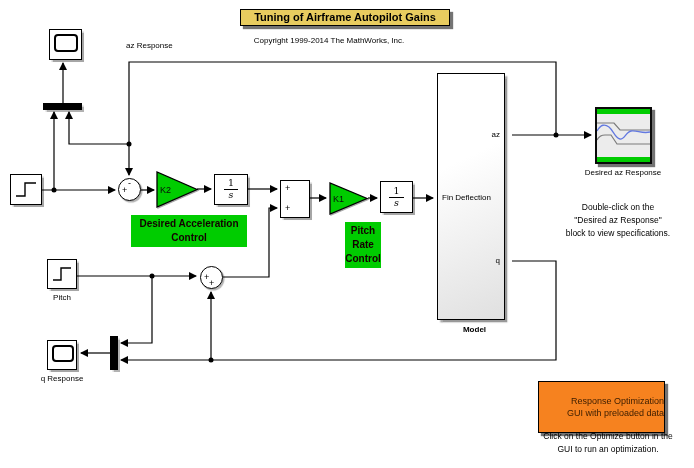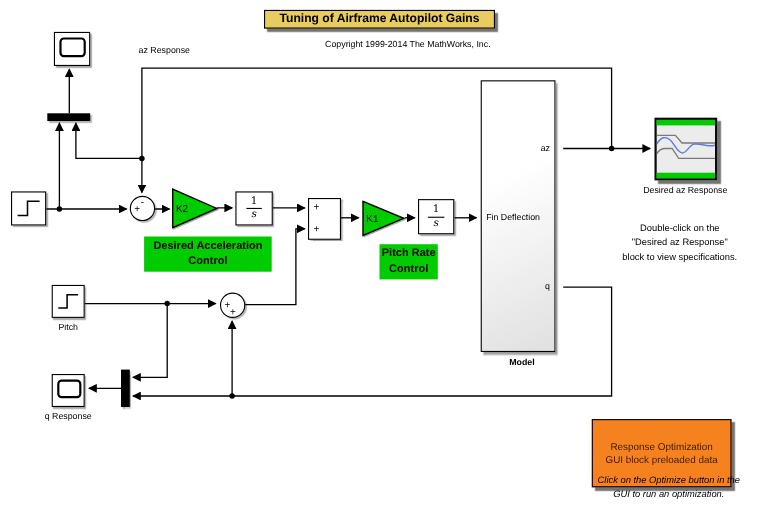--- a/index.html
+++ b/index.html
@@ -1,17 +1,17 @@
 <!DOCTYPE html>
 <html style="--green: #00cc00; --yellow: #e8cc5f; --orange: #f6821f; --wire: #000000;"><head>
 <meta charset="utf-8">
 <style>
   html,body{margin:0;padding:0;background:#fff;}
   .canvas{position:relative;width:694px;height:468px;background:#ffffff;
-          font-family:"Liberation Sans",sans-serif;overflow:hidden;border-radius:31px;}
+          font-family:"Liberation Sans",sans-serif;overflow:hidden;}
   .wires{position:absolute;left:0;top:0;z-index:0;}
   .blk{position:absolute;z-index:1;background:#fff;border:1px solid #000;
        box-shadow:1.5px 1.5px 1px rgba(0,0,0,0.35);box-sizing:border-box;}
   .scope-screen{position:absolute;border:2px solid #000;border-radius:4px;background:#fff;}
   .lbl{position:absolute;z-index:2;font-size:8px;color:#000;white-space:nowrap;}
   .lbl-c{text-align:center;}
   .sumc{position:absolute;z-index:1;width:23px;height:23px;border:1.2px solid #000;
         border-radius:50%;background:#fff;box-shadow:1.5px 1.5px 1px rgba(0,0,0,0.3);box-sizing:border-box;}
   .sign{position:absolute;font-size:9px;line-height:1;color:#000;}
   .gain{position:absolute;z-index:1;}
@@ -74,21 +74,21 @@
     <g fill="#000">
       <circle cx="54" cy="190" r="2.5"></circle>
       <circle cx="129" cy="144" r="2.5"></circle>
       <circle cx="556" cy="135" r="2.5"></circle>
       <circle cx="152" cy="276" r="2.5"></circle>
       <circle cx="211" cy="360" r="2.5"></circle>
     </g>
   </svg>
 
   <div class="banner" style="left:240px;top:9px;width:208px;height:15px;">Tuning of Airframe Autopilot Gains</div>
-  <div class="lbl lbl-c" style="left:236px;top:36px;width:210px;text-align:right;">Copyright 1999-2014 The MathWorks, Inc.</div>
+  <div class="lbl lbl-c" style="left:224px;top:36px;width:210px;">Copyright 1999-2014 The MathWorks, Inc.</div>
 
   <div class="blk" style="left:49px;top:29px;width:33px;height:31px;">
     <div class="scope-screen" style="left:4px;top:4px;width:20px;height:14px;"></div>
   </div>
   <div class="lbl" style="left:87px;top:41px;margin-left:39px;">az Response</div>
 
   <div class="mux" style="left:43px;top:103px;width:39px;height:7px;"></div>
 
   <div class="blk" style="left:10px;top:174px;width:32px;height:31px;">
     <svg width="30" height="29">
@@ -132,21 +132,21 @@
     <span class="glabel">K1</span>
   </div>
 
   <div class="blk" style="left:380px;top:181px;width:33px;height:32px;">
     <div class="frac">
       <span class="num">1</span>
       <span class="den">s</span>
     </div>
   </div>
 
-  <div class="greenlbl" style="left:345px;top:222px;width:53px;">
+  <div class="greenlbl" style="left:345px;top:222px;width:36px;">
     <div>Pitch Rate</div>
     <div>Control</div>
   </div>
 
   <div class="model" style="left:437px;top:73px;width:68px;height:247px;">
     <span class="lbl" style="right:4px;top:56px;">az</span>
     <span class="lbl" style="left:4px;top:119px;">Fin Deflection</span>
     <span class="lbl" style="right:4px;top:182px;">q</span>
   </div>
   <div class="lbl lbl-c" style="left:437px;top:325px;width:75px;font-weight:bold;">Model</div>
@@ -180,23 +180,23 @@
     <span class="sign" style="left:8px;top:12px;">+</span>
   </div>
 
   <div class="mux" style="left:110px;top:336px;width:8px;height:34px;"></div>
 
   <div class="blk" style="left:47px;top:340px;width:30px;height:30px;">
     <div class="scope-screen" style="left:4px;top:4px;width:18px;height:13px;"></div>
   </div>
   <div class="lbl lbl-c" style="left:27px;top:374px;width:70px;">q Response</div>
 
-  <div class="orange" style="left:538px;top:381px;width:127px;height:62px;">
+  <div class="orange" style="left:538px;top:381px;width:127px;height:52px;text-align:right;">
     <div>Response Optimization</div>
-    <div>GUI block preloaded data</div>
-  </div>
-
-  <div class="note" style="left:527px;top:430px;width:162px;font-style:italic;">
+    <div>GUI with preloaded data</div>
+  </div>
+
+  <div class="note" style="left:527px;top:430px;width:162px;">
     <div>Click on the Optimize button in the</div>
     <div>GUI to run an optimization.</div>
   </div>
 
 </div>
 
 </body></html>

